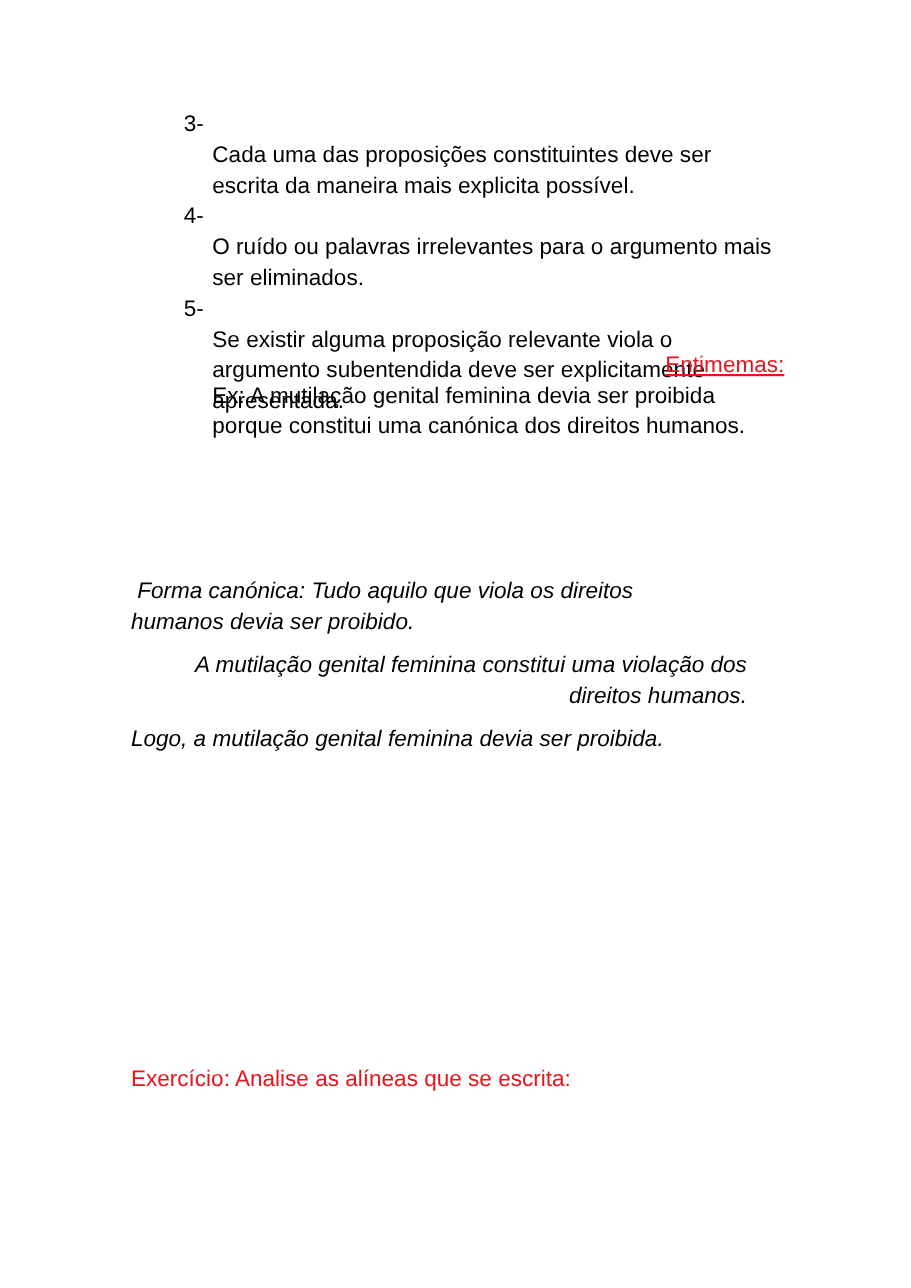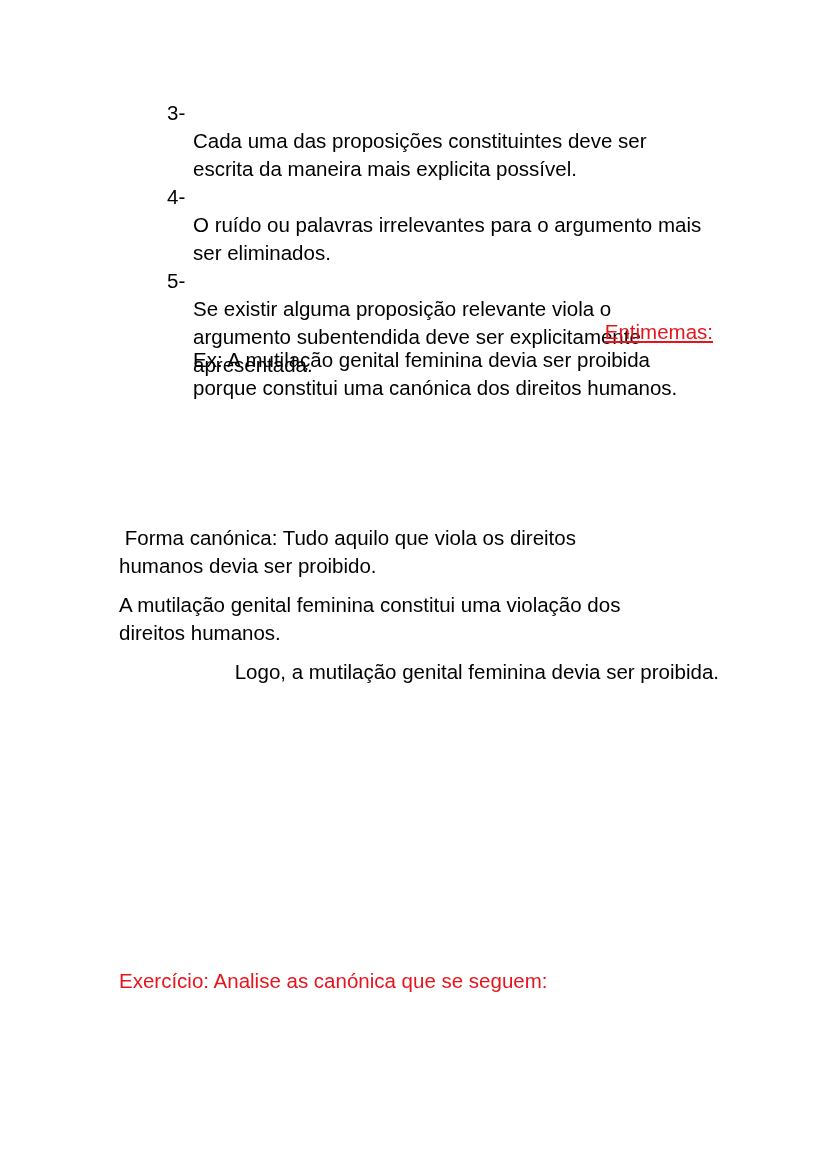--- a/index.html
+++ b/index.html
@@ -6,21 +6,21 @@
     body { width: 828px; height: 1171px; position: relative; overflow: hidden;
            font-family: "Liberation Sans", sans-serif; color: #000; font-size: 20.5px; line-height: 28px; }
     .list { position: absolute; left: 167px; top: 99px; width: 540px; }
     .item { display: flex; }
     .num { width: 26px; flex: 0 0 26px; }
     .itext { flex: 1; margin-top: 28px; }
     .block { position: absolute; left: 193px; top: 318px; width: 520px; }
     .red { color: #e8141c; }
     .heading { text-decoration: underline; text-align: right; }
     .main { position: absolute; left: 119px; width: 600px; }
-    .para { margin: 0; }
+    .para { margin: 0; font-style: italic; }
   </style>
 </head>
 <body>
 
 <div class="list">
   <div class="item">
     <span class="num">3-</span>
     <span class="itext">Cada uma das proposições constituintes deve ser escrita da maneira mais explicita possível.</span>
   </div>
   <div class="item">
@@ -34,20 +34,20 @@
 </div>
 
 <div class="block">
   <div class="red heading">Entimemas:</div>
   <div>Ex: A mutilação genital feminina devia ser proibida porque constitui uma canónica dos direitos humanos.</div>
 </div>
 
 <div class="main" style="top:524px;">
   <p class="para" style="white-space:pre-wrap;width:510px;"> Forma canónica: Tudo aquilo que viola os direitos humanos devia ser proibido.</p>
 </div>
-<div class="main" style="top:591px;">
+<div class="main" style="top:591px;text-align:right;">
   <p class="para" style="width:560px;">A mutilação genital feminina constitui uma violação dos direitos humanos.</p>
 </div>
-<div class="main" style="top:658px;text-align:right;">
+<div class="main" style="top:658px;">
   <p class="para">Logo, a mutilação genital feminina devia ser proibida.</p>
 </div>
 
-<div class="main red" style="top:967px;">Exercício: Analise as canónica que se seguem:</div>
+<div class="main red" style="top:967px;">Exercício: Analise as alíneas que se escrita:</div>
 
 </body></html>

